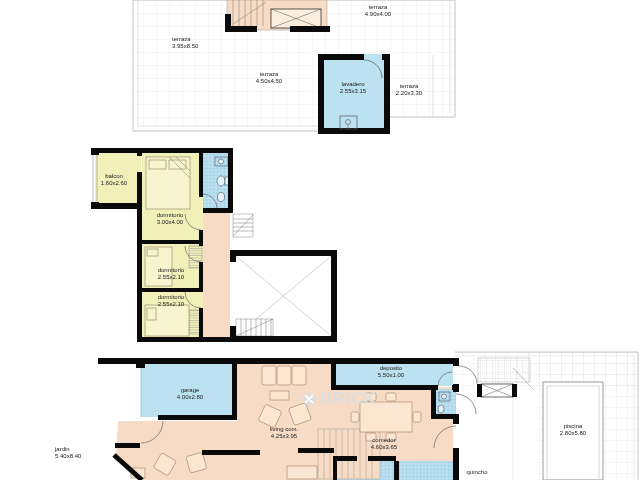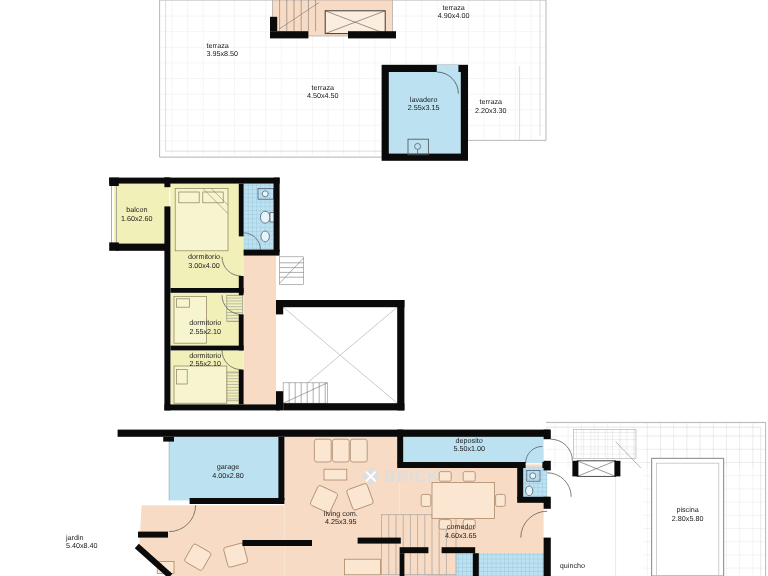--- a/index.html
+++ b/index.html
@@ -3,21 +3,21 @@
 <meta charset="utf-8">
 <style>
   html,body{margin:0;padding:0;background:#fff;}
   .canvas{position:relative;width:640px;height:480px;background:#fff;overflow:hidden;
           font-family:"Liberation Sans",sans-serif;}
   svg{position:absolute;left:0;top:0;}
   .lbl{position:absolute;font-size:6px;line-height:7px;color:#1c1c1c;white-space:nowrap;
        display:flex;flex-direction:column;}
   .lbl.c{transform:translateX(-50%);align-items:center;text-align:center;}
   .watermark{position:absolute;left:301px;top:389px;display:flex;align-items:center;gap:3px;
-             font-weight:bold;font-size:14px;letter-spacing:.5px;color:#dedede;}
+             font-weight:bold;font-size:17px;letter-spacing:.5px;color:#dedede;}
 </style>
 </head>
 <body>
 
 <div class="canvas">
 
 <svg width="640" height="480" viewBox="0 0 640 480">
   <defs>
     <pattern id="tileA" width="13" height="13" patternUnits="userSpaceOnUse">
       <path d="M13,0 H0 V13" fill="none" stroke="#e2e2e2" stroke-width="0.6"></path>

